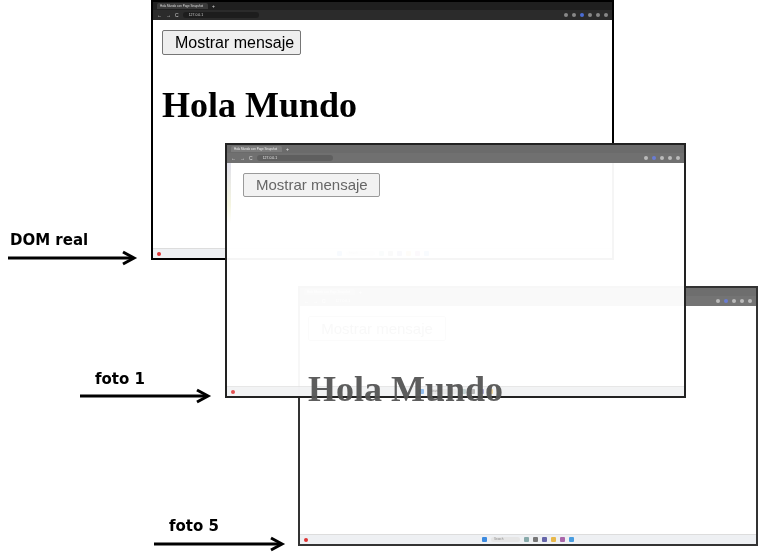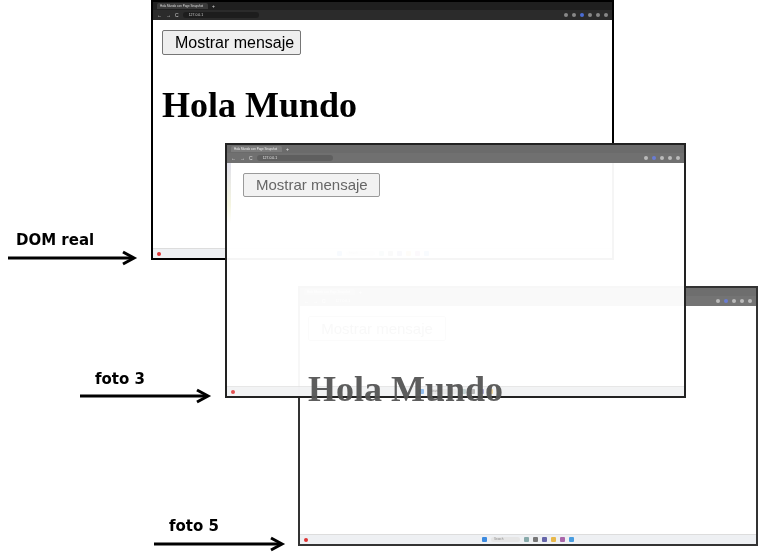--- a/index.html
+++ b/index.html
@@ -184,27 +184,27 @@
       <span style="background:#bcc"></span>
       <span style="background:#aaa"></span>
       <span style="background:#99c"></span>
       <span style="background:#f0d08a"></span>
     </div>
   </div>
 </div>
 
 <div id="overlay-heading">Hola Mundo</div>
 
-<div class="label" style="left:16px; top:231px;">DOM real</div>
+<div class="label" style="left:10px; top:231px;">DOM real</div>
 <svg class="arrow" style="left:8px; top:250px;" width="130" height="16">
   <line x1="0" y1="8" x2="124" y2="8" stroke="#000" stroke-width="3"></line>
   <polyline points="115,2 126,8 115,14" fill="none" stroke="#000" stroke-width="3"></polyline>
 </svg>
 
-<div class="label" style="left:95px; top:370px;">foto 3</div>
+<div class="label" style="left:95px; top:370px;">foto 1</div>
 <svg class="arrow" style="left:80px; top:388px;" width="132" height="16">
   <line x1="0" y1="8" x2="126" y2="8" stroke="#000" stroke-width="3"></line>
   <polyline points="117,2 128,8 117,14" fill="none" stroke="#000" stroke-width="3"></polyline>
 </svg>
 
 <div class="label" style="left:169px; top:517px;">foto 5</div>
 <svg class="arrow" style="left:154px; top:536px;" width="132" height="16">
   <line x1="0" y1="8" x2="126" y2="8" stroke="#000" stroke-width="3"></line>
   <polyline points="117,2 128,8 117,14" fill="none" stroke="#000" stroke-width="3"></polyline>
 </svg>

